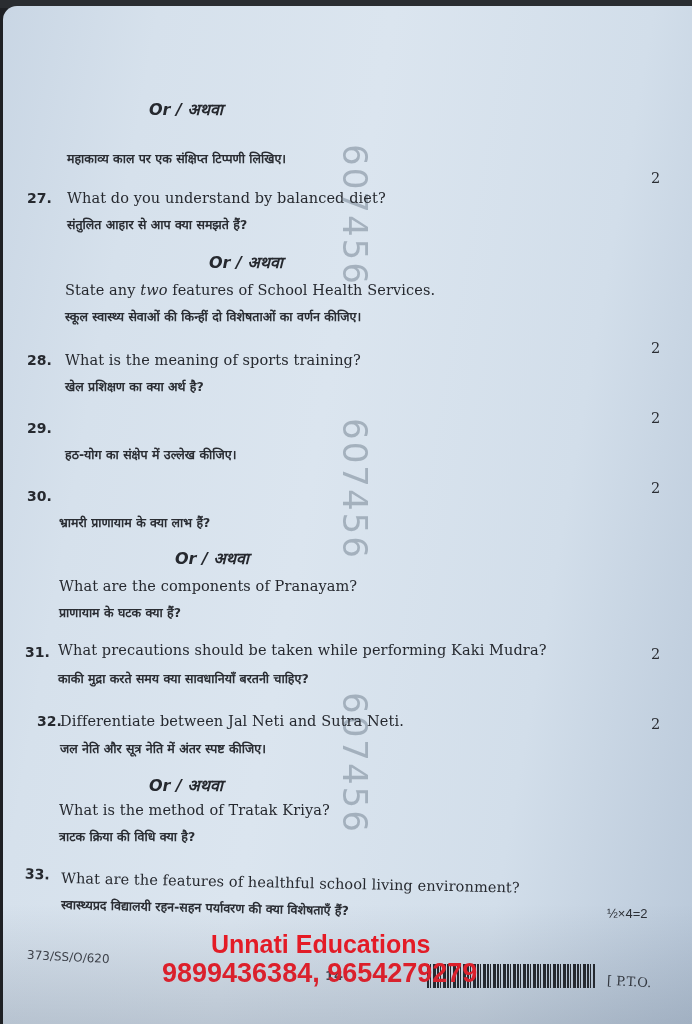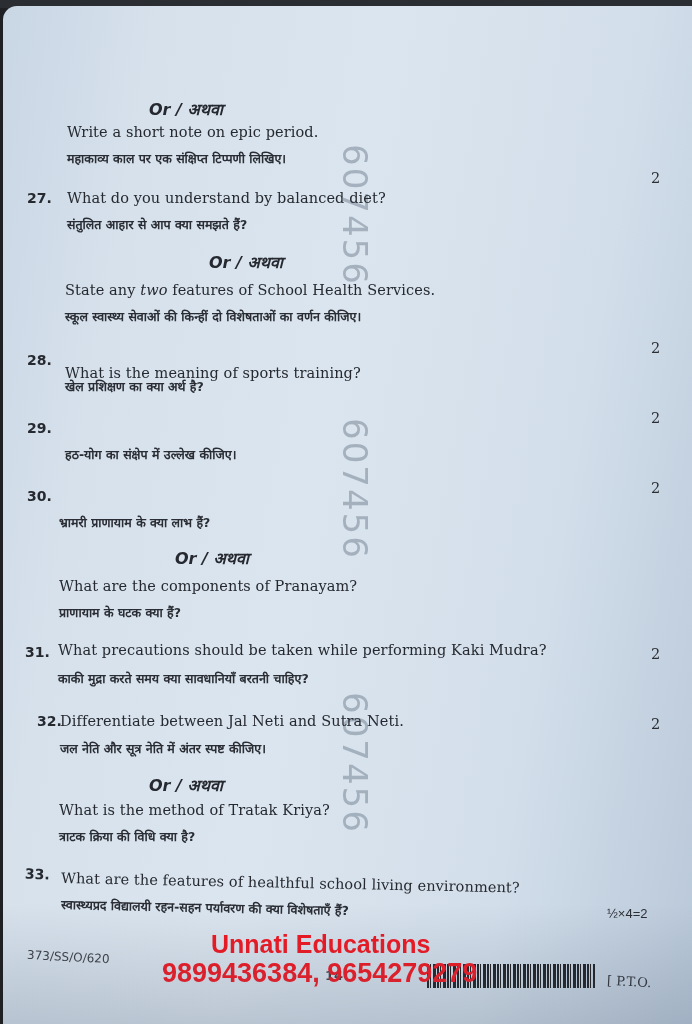--- a/index.html
+++ b/index.html
@@ -49,34 +49,33 @@
 
 <div class="top-edge"></div>
 
 <div class="page">
 
   <div class="watermark" style="left:372px; top:138px;">607456</div>
   <div class="watermark" style="left:372px; top:412px;">607456</div>
   <div class="watermark" style="left:372px; top:686px;">607456</div>
 
   <div class="abs or" style="left:146px; top:92px;">Or / अथवा</div>
-  <div class="abs en" style="left:64px; top:118px;">Write a short note on epic period.</div>
   <div class="abs hi" style="left:64px; top:144px;text-align:right;">महाकाव्य काल पर एक संक्षिप्त टिप्पणी लिखिए।</div>
 
   <div class="abs marks" style="left:648px; top:164px;">2</div>
   <div class="abs qnum" style="left:24px; top:184px;">27.</div>
   <div class="abs en" style="left:64px; top:184px;">What do you understand by balanced diet?</div>
   <div class="abs hi" style="left:64px; top:210px;">संतुलित आहार से आप क्या समझते हैं?</div>
   <div class="abs or" style="left:206px; top:245px;">Or / अथवा</div>
   <div class="abs en" style="left:62px; top:276px;"><span>State any </span><i>two</i><span> features of School Health Services.</span></div>
   <div class="abs hi" style="left:62px; top:302px;">स्कूल स्वास्थ्य सेवाओं की किन्हीं दो विशेषताओं का वर्णन कीजिए।</div>
 
   <div class="abs marks" style="left:648px; top:334px;">2</div>
   <div class="abs qnum" style="left:24px; top:346px;">28.</div>
-  <div class="abs en" style="left:62px; top:346px;margin-top:13px;">What is the meaning of sports training?</div>
+  <div class="abs en" style="left:62px; top:346px;">What is the meaning of sports training?</div>
   <div class="abs hi" style="left:62px; top:372px;">खेल प्रशिक्षण का क्या अर्थ है?</div>
 
   <div class="abs marks" style="left:648px; top:404px;">2</div>
   <div class="abs qnum" style="left:24px; top:414px;">29.</div>
   <div class="abs hi" style="left:62px; top:440px;">हठ-योग का संक्षेप में उल्लेख कीजिए।</div>
 
   <div class="abs marks" style="left:648px; top:474px;">2</div>
   <div class="abs qnum" style="left:24px; top:482px;">30.</div>
   <div class="abs hi" style="left:56px; top:508px;">भ्रामरी प्राणायाम के क्या लाभ हैं?</div>
   <div class="abs or" style="left:172px; top:541px;">Or / अथवा</div>

